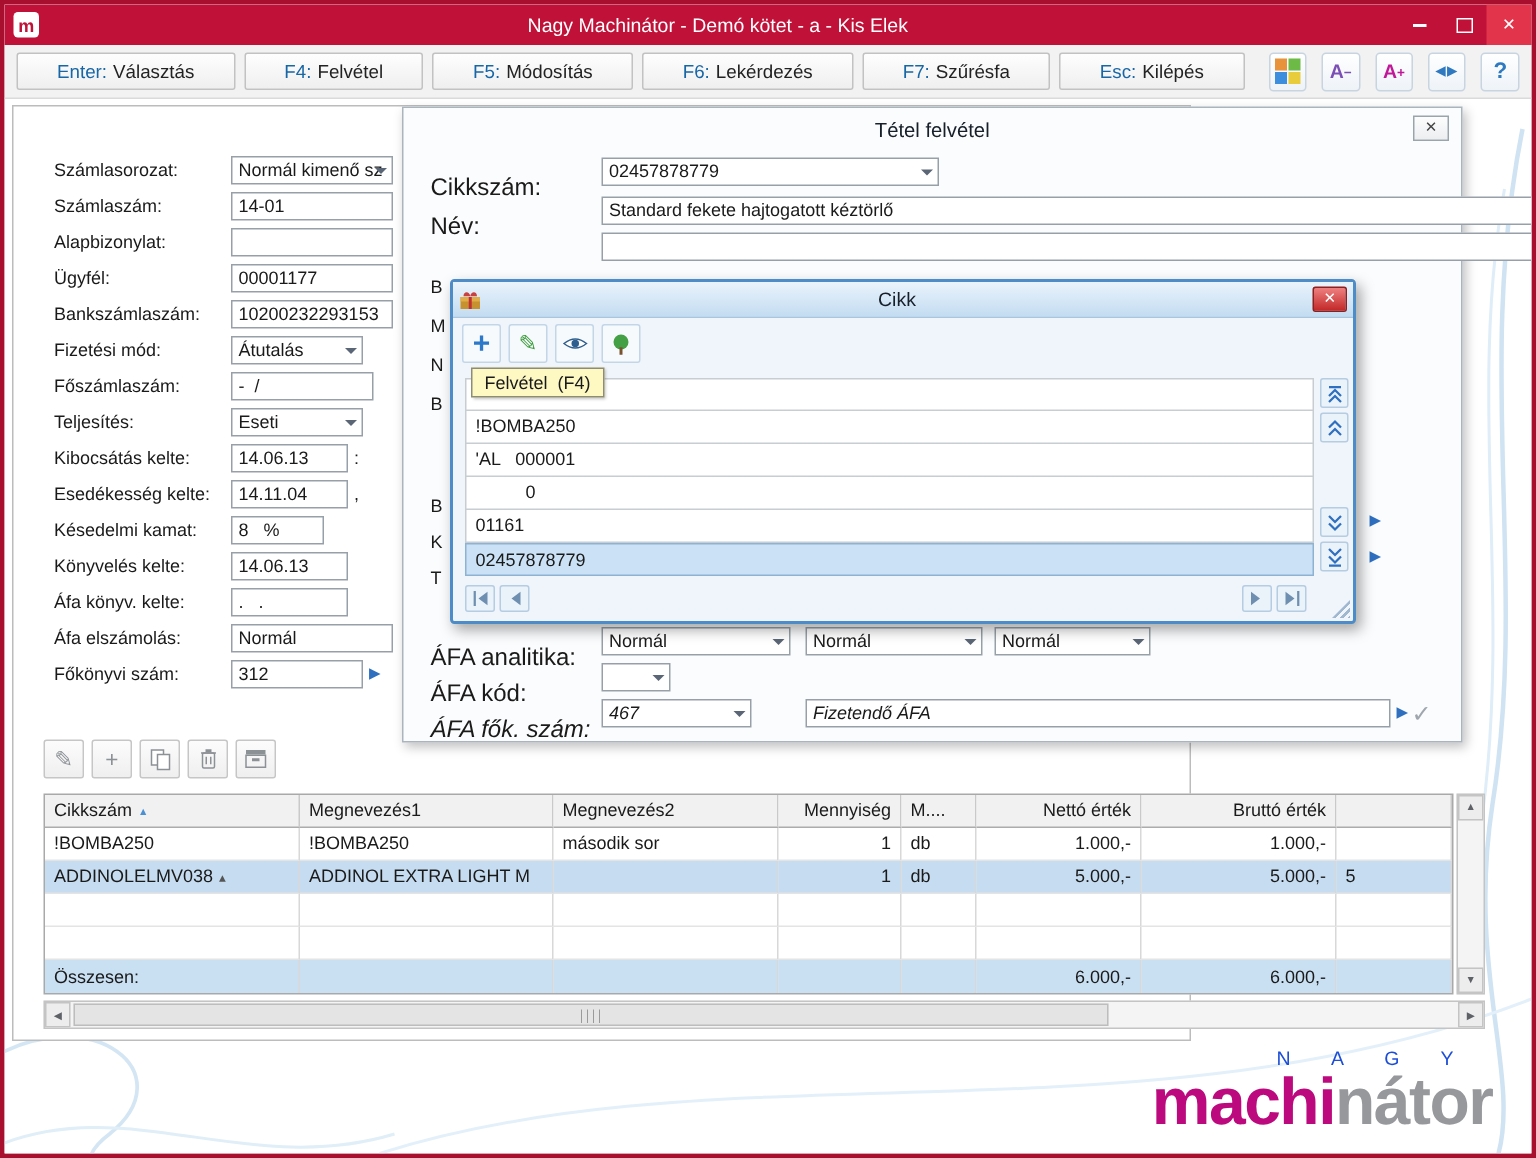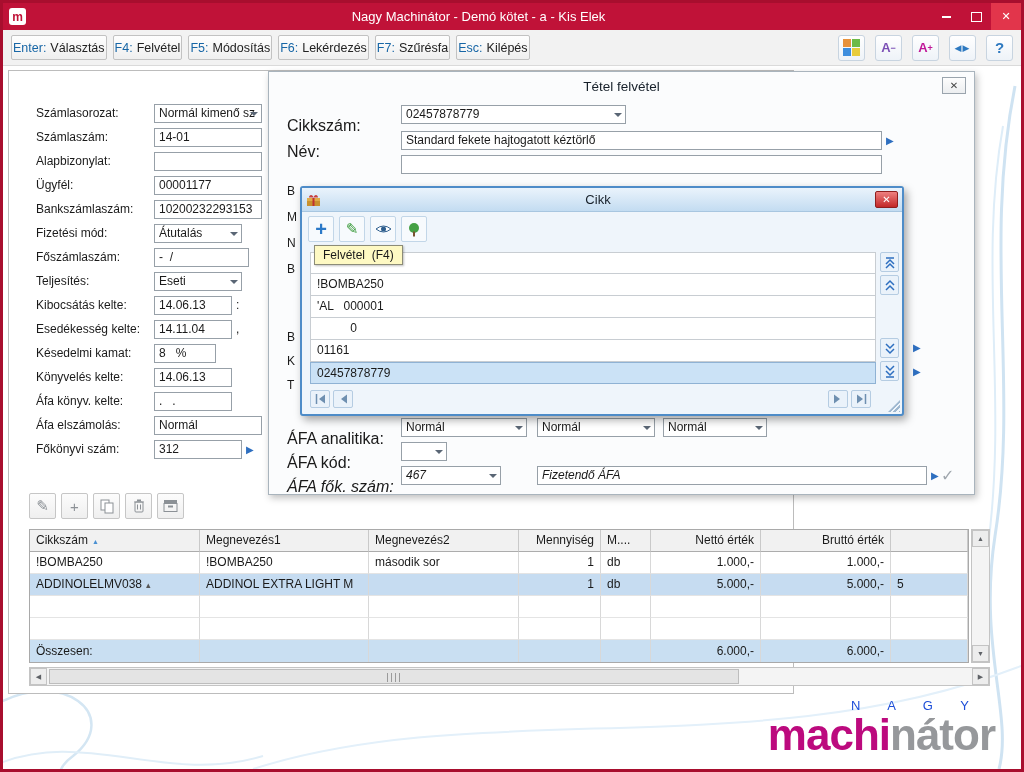--- a/index.html
+++ b/index.html
@@ -14,21 +14,21 @@
   .title { flex:1; text-align:center; font-size:13px; }
   .winbtns { display:flex; height:100%; align-items:stretch; flex:0 0 auto; }
   .wbtn { width:30px; display:flex; align-items:center; justify-content:center; color:#fff; }
   .wbtn.min::before { content:""; width:9px; height:2px; background:#fff; }
   .wbtn.max::before { content:""; width:9px; height:8px; border:1px solid #fff; }
   .wbtn.close { background:#E2354B; }
   .wbtn.close::before { content:"✕"; font-size:11px; font-weight:bold; }
 
   
   .toolbar { height:36px; background:#F2F2F2; border-bottom:1px solid #DADADA; display:flex; align-items:center; padding:0 8px; gap:6px; }
-  .tbtn { display:inline-flex; gap:4px; align-items:center; height:25px; padding:0 1px; background:linear-gradient(#FEFEFE,#EFEFEF); border:1px solid #C2C2C2; border-radius:2px; font-size:12.5px; white-space:nowrap; }
+  .tbtn { display:inline-flex; gap:4px; align-items:center; height:25px; padding:0 26px; background:linear-gradient(#FEFEFE,#EFEFEF); border:1px solid #C2C2C2; border-radius:2px; font-size:12.5px; white-space:nowrap; }
   .tkey { color:#1766A6; }
   .tlabel { color:#222; }
   .tb-spacer { flex:1; }
   .icon-btn { width:27px; height:26px; border:1px solid #C8D4E0; background:linear-gradient(#FFFFFF,#EEF3F8); border-radius:3px; display:flex; align-items:center; justify-content:center; font-weight:bold; margin-left:4px; }
   .palette { display:grid; grid-template-columns:8px 8px; grid-template-rows:8px 8px; gap:1px; }
   .palette i { display:block; }
   .palette i:nth-child(1){ background:#E8923C; } .palette i:nth-child(2){ background:#6DBA46; }
   .palette i:nth-child(3){ background:#3E8EDE; } .palette i:nth-child(4){ background:#E8CC3C; }
   .fdec { color:#7B4FB5; font-size:13px; } .fdec sup,.finc sup{ font-size:9px; }
   .finc { color:#C01898; font-size:13px; }
@@ -43,21 +43,21 @@
 
   
   .form-area { position:absolute; left:3px; top:30px; width:270px; }
   .frow { display:flex; align-items:center; height:24px; padding-left:24px; }
   .flabel { width:118px; font-size:12px; }
   .fbox { position:relative; height:19px; border:1px solid #97A0A8; background:#fff; display:flex; align-items:center; padding:0 4px; font-size:12px; overflow:hidden; white-space:nowrap; }
   .fbox > span { white-space:pre; }
   .fbox.dd { padding-right:14px; }
   .fbox.dd::after { content:""; position:absolute; right:3px; top:7px; border:4px solid transparent; border-top-color:#5A6675; }
   .w108{width:108px}.w100{width:100px}.w95{width:95px}.w88{width:88px}.w78{width:78px}.w62{width:62px}
-  .w126{width:126px}.w118{width:118px}.w104{width:104px}.w46{width:46px}.w225{width:225px}.w390{width:390px}.w524{width:481px}
+  .w126{width:126px}.w118{width:118px}.w104{width:104px}.w46{width:46px}.w225{width:225px}.w390{width:390px}.w524{width:623px}
   .fsuffix { margin-left:4px; }
   .go-arrow { color:#2E6FC0; font-size:10px; margin-left:4px; }
   .go-arrow::before { content:"▶"; }
 
   
   .gtb { position:absolute; left:20px; top:422px; display:flex; gap:5px; }
   .gbtn { width:27px; height:26px; border:1px solid #C6C6C6; background:linear-gradient(#FCFCFC,#EFEFEF); border-radius:2px; display:flex; align-items:center; justify-content:center; color:#8C9196; font-size:15px; }
 
   
   .grid { position:absolute; left:20px; top:458px; width:940px; border:1px solid #A9A9A9; background:#fff; }

